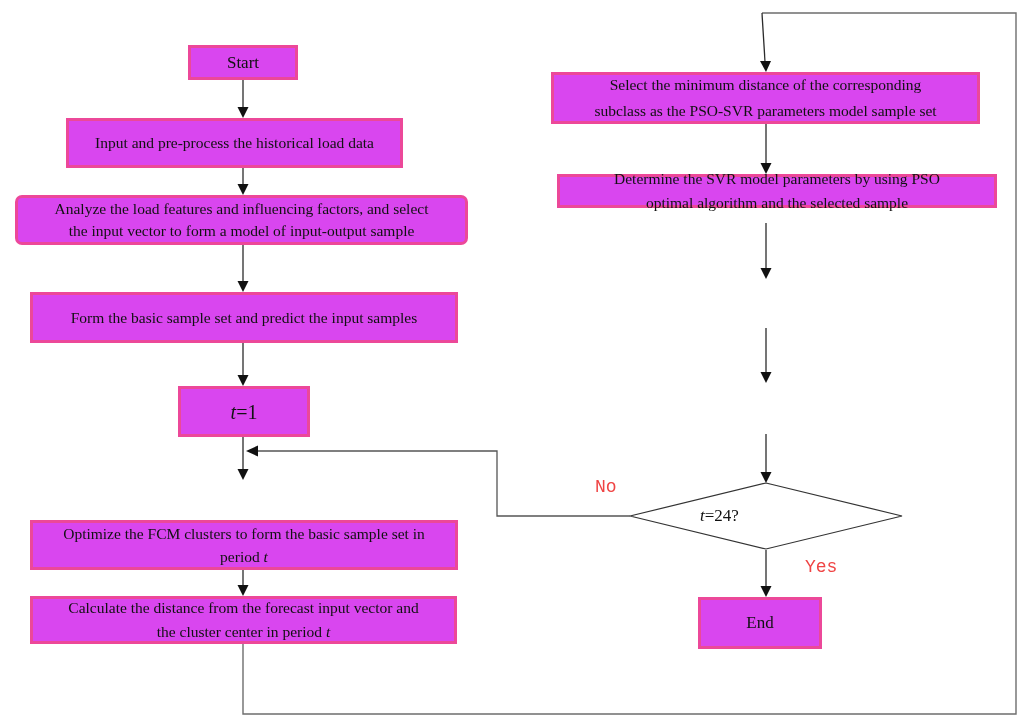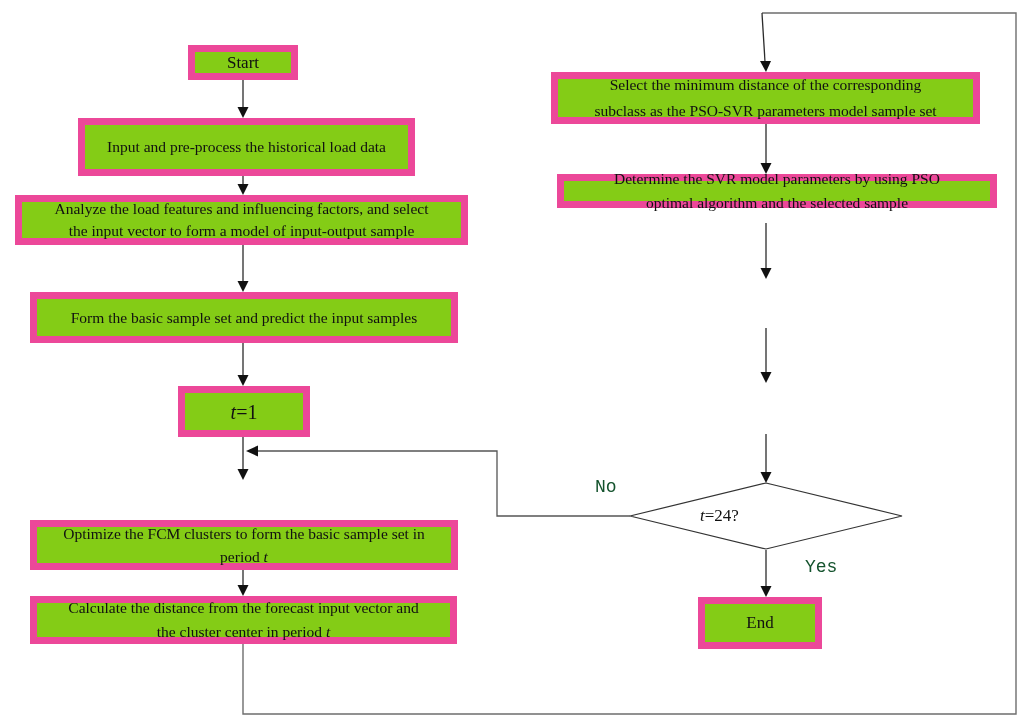--- a/index.html
+++ b/index.html
@@ -8,40 +8,40 @@
     width:1024px; height:722px;
     background:#ffffff;
     font-family:"Liberation Serif", serif;
     color:#111111;
     overflow:hidden;
   }
   .wires { position:absolute; left:0; top:0; z-index:0; }
   .node {
     position:absolute;
     box-sizing:border-box;
-    border:7px solid #ec4899;
-    background:#84cc16;
+    border:3px solid #ec4899;
+    background:#d946ef;
     display:flex;
     align-items:center;
     justify-content:center;
     text-align:center;
     z-index:1;
     font-size:15.5px;
     line-height:24px;
   }
   .node span { white-space:pre-line; display:block; width:100%; }
   .node.big { font-size:17px; }
   .node.tval { font-size:20px; }
   .node.tight26 { line-height:26px; }
   .node.overflow-top { align-items:flex-start; overflow:visible; }
   .node.overflow-top span { margin-top:-9px; line-height:19.5px; font-size:15.5px; }
   .float-label {
     position:absolute; z-index:2;
     font-family:"Liberation Mono", monospace;
-    font-size:18px; color:#14532d;
+    font-size:18px; color:#ef4444;
     background:transparent;
   }
   .diamond-label {
     position:absolute; z-index:2;
     font-size:17px; 
     font-family:"Liberation Serif", serif;
   }
   i { font-style:italic; }
 </style>
 </head>
@@ -91,25 +91,25 @@
     <polyline points="630,516 497,516 497,451 258,451" fill="none" stroke="#555555" stroke-width="1.3"></polyline>
     <polygon points="246,451 258,445.5 258,456.5" fill="#111111"></polygon>
 
     <polygon points="766,483 902,516 766,549 630,516" fill="#ffffff" stroke="#333333" stroke-width="1.2"></polygon>
   </svg>
 
   <div class="node big" style="left:188px; top:45px; width:110px; height:35px;">
     <span>Start</span>
   </div>
 
-  <div class="node" style="left:78px; top:118px; width:337px; height:58px;">
+  <div class="node" style="left:66px; top:118px; width:337px; height:50px;">
     <span>Input and pre-process the historical load data</span>
   </div>
 
-  <div class="node" style="left:15px; top:195px; width:453px; height:50px; line-height:22px;">
+  <div class="node" style="left:15px; top:195px; width:453px; height:50px; line-height:22px;border-radius:7px;">
     <span>Analyze the load features and influencing factors, and select
 the input vector to form a model of input-output sample</span>
   </div>
 
   <div class="node" style="left:30px; top:292px; width:428px; height:51px;">
     <span>Form the basic sample set and predict the input samples</span>
   </div>
 
   <div class="node tval" style="left:178px; top:386px; width:132px; height:51px;">
     <span><i>t</i>=1</span>

